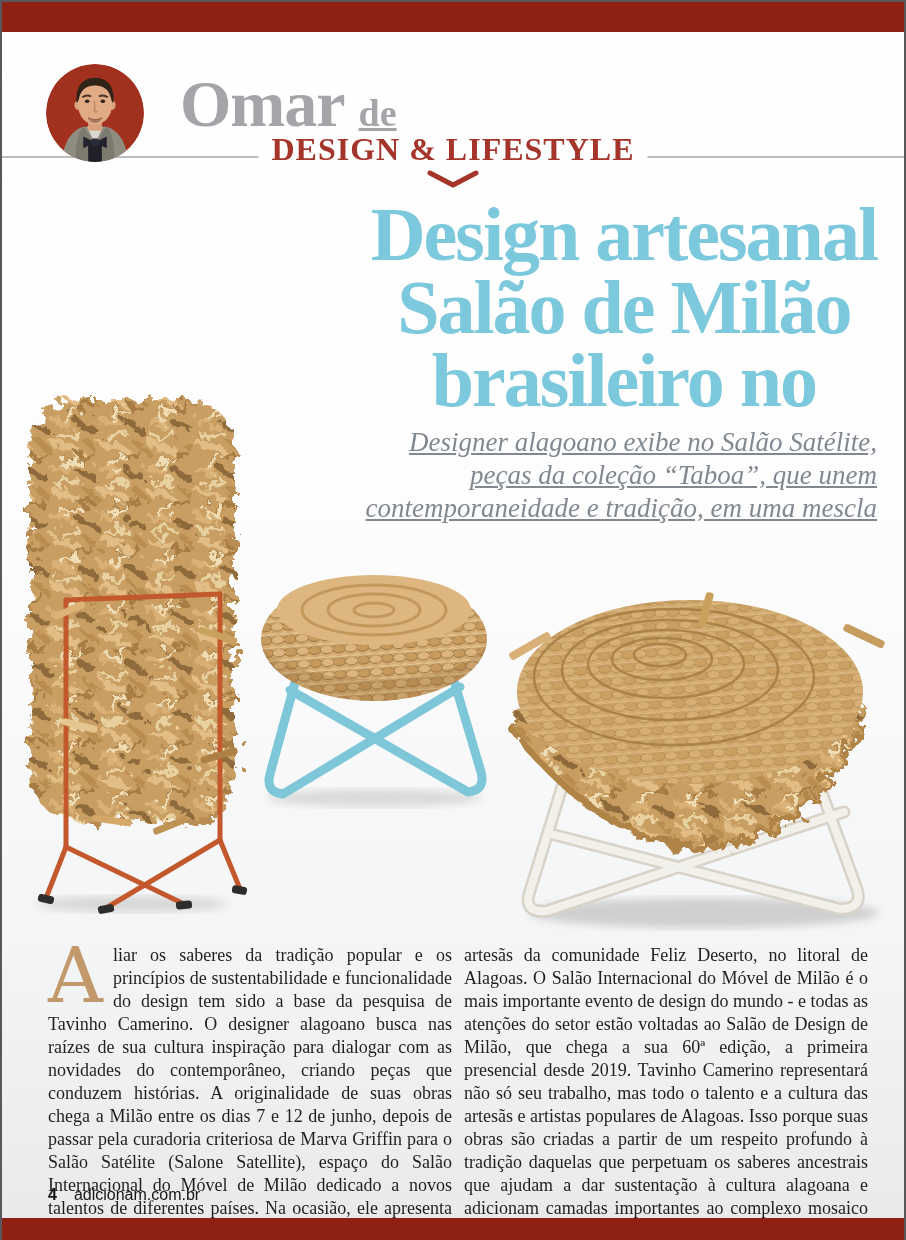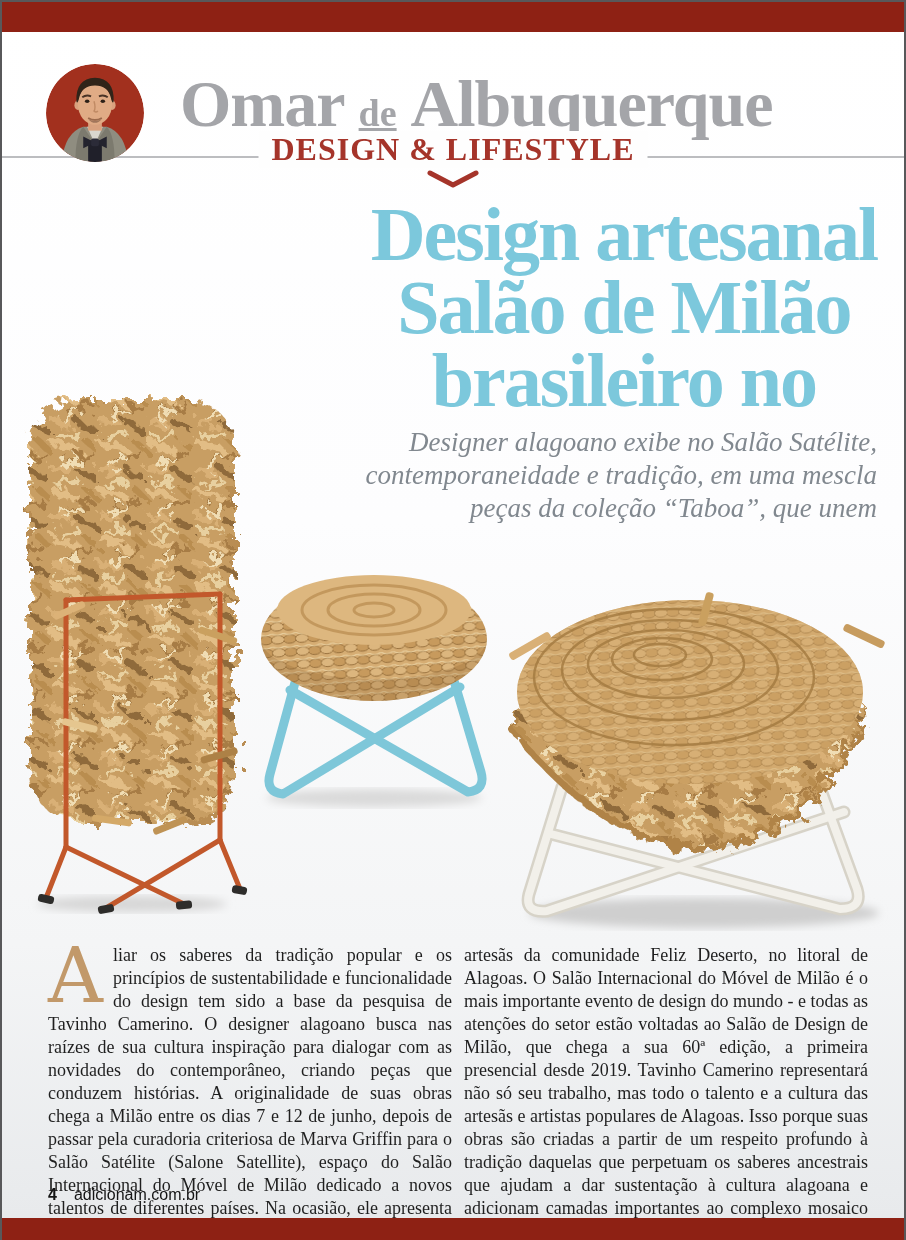--- a/index.html
+++ b/index.html
@@ -22,21 +22,21 @@
   .section-label{
     position:absolute;top:129px;left:50%;transform:translateX(-50%);z-index:2;
     background:#fefefe;padding:0 13px;color:#a5342a;font-size:32px;font-weight:bold;letter-spacing:1px;white-space:nowrap;
   }
   .chevron{position:absolute;top:168px;left:425px;z-index:2;}
 
   
   .headline{position:absolute;top:196px;right:27px;text-align:center;color:#7cc8dc;
     font-size:76px;line-height:73px;font-weight:bold;letter-spacing:-2px;white-space:nowrap;}
   .deck{position:absolute;top:424px;right:27px;text-align:right;color:#81888f;
-    font-size:27px;line-height:33px;font-style:italic;white-space:nowrap;}
+    font-size:27px;line-height:33px;font-style:italic;white-space:nowrap;text-decoration:underline;}
 
   
   .hero{position:absolute;top:390px;left:0;width:906px;height:545px;}
 
   
   .article{position:absolute;top:942px;left:46px;width:820px;display:flex;gap:12px;}
   .col{width:404px;font-size:18px;line-height:23px;color:#1f1f1f;text-align:justify;}
   .col p{margin:0;}
   .dropcap{float:left;font-size:76px;line-height:60px;padding:2px 10px 0 0;color:#c2996a;font-family:"DejaVu Serif",serif;}
   .handle{color:#5db5d9;font-weight:bold;letter-spacing:.5px;text-decoration:none;cursor:pointer;}
@@ -82,38 +82,37 @@
         <path d="M49,38 Q51,45 49,48 Q51,50 53,48" stroke="#c08a64" stroke-width="1.5" fill="none"></path>
         <path d="M43,55 Q50,59 57,55" stroke="#9c6a4c" stroke-width="1.8" fill="none"></path>
         <path d="M43,56 Q50,64 57,56 Q50,60 43,56 Z" fill="#6e4a38" opacity=".55"></path>
       </g>
     </svg>
   </div>
 
   <div class="byline">
     <span class="name-lg">Omar</span>
     <span class="name-sm">de</span>
-    <span class="name-lg">Albuquerque</span>
   </div>
 
   <div class="section-label">DESIGN &amp; LIFESTYLE</div>
 
   <svg class="chevron" width="52" height="20" viewBox="0 0 52 20">
     <polyline points="3,3 26,15 49,3" fill="none" stroke="#a5342a" stroke-width="5" stroke-linecap="round" stroke-linejoin="round"></polyline>
   </svg>
 
   <div class="headline">
     <div>Design artesanal</div>
     <div>Salão de Milão</div>
     <div>brasileiro no</div>
   </div>
   <div class="deck">
     <div>Designer alagoano exibe no Salão Satélite,</div>
+    <div>peças da coleção “Taboa”, que unem</div>
     <div>contemporaneidade e tradição, em uma mescla</div>
-    <div>peças da coleção “Taboa”, que unem</div>
   </div>
 
   <svg class="hero" viewBox="0 0 906 545">
     <defs>
       <pattern id="strawP" width="48" height="48" patternUnits="userSpaceOnUse">
         <rect width="48" height="48" fill="#c89e63"></rect>
         <rect x="1" y="3" width="30" height="7" rx="3" fill="#e2bd85" transform="rotate(15 15 6)"></rect>
         <rect x="16" y="14" width="28" height="6" rx="3" fill="#a77c44" transform="rotate(-20 30 17)"></rect>
         <rect x="-4" y="26" width="26" height="7" rx="3" fill="#d9b076" transform="rotate(8 9 29)"></rect>
         <rect x="24" y="32" width="26" height="6" rx="3" fill="#8f6a3a" transform="rotate(25 37 35)"></rect>

